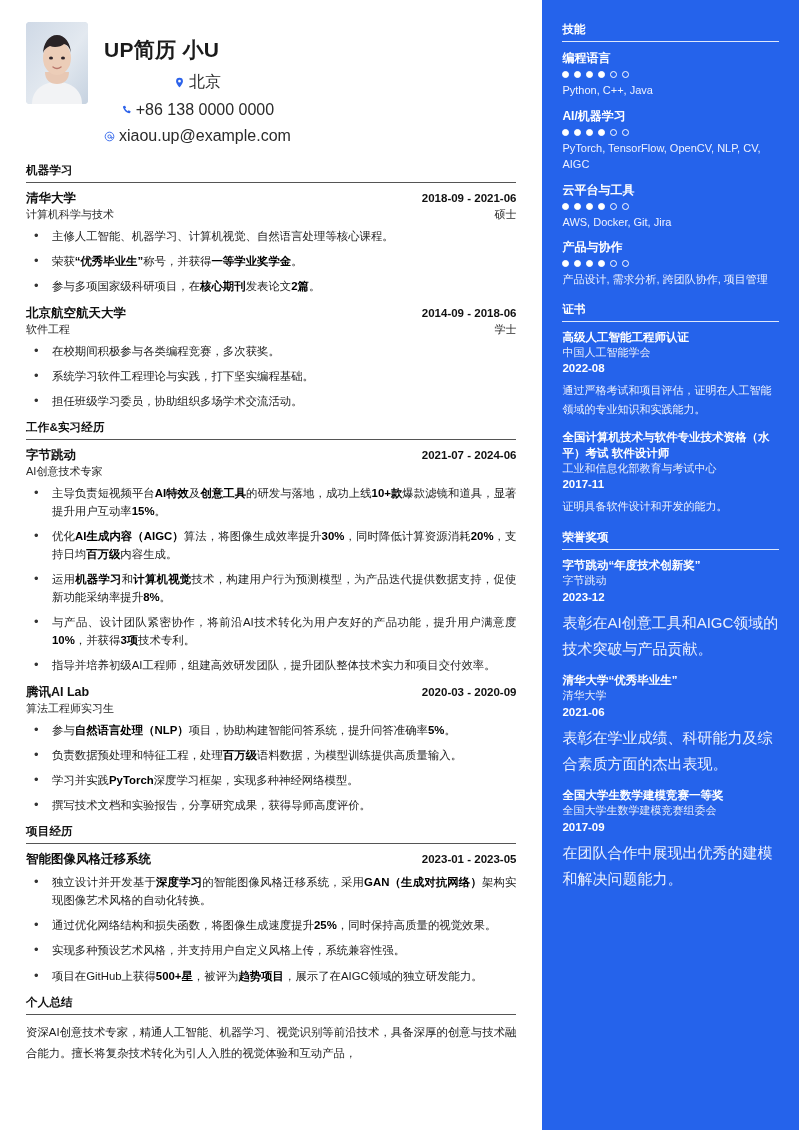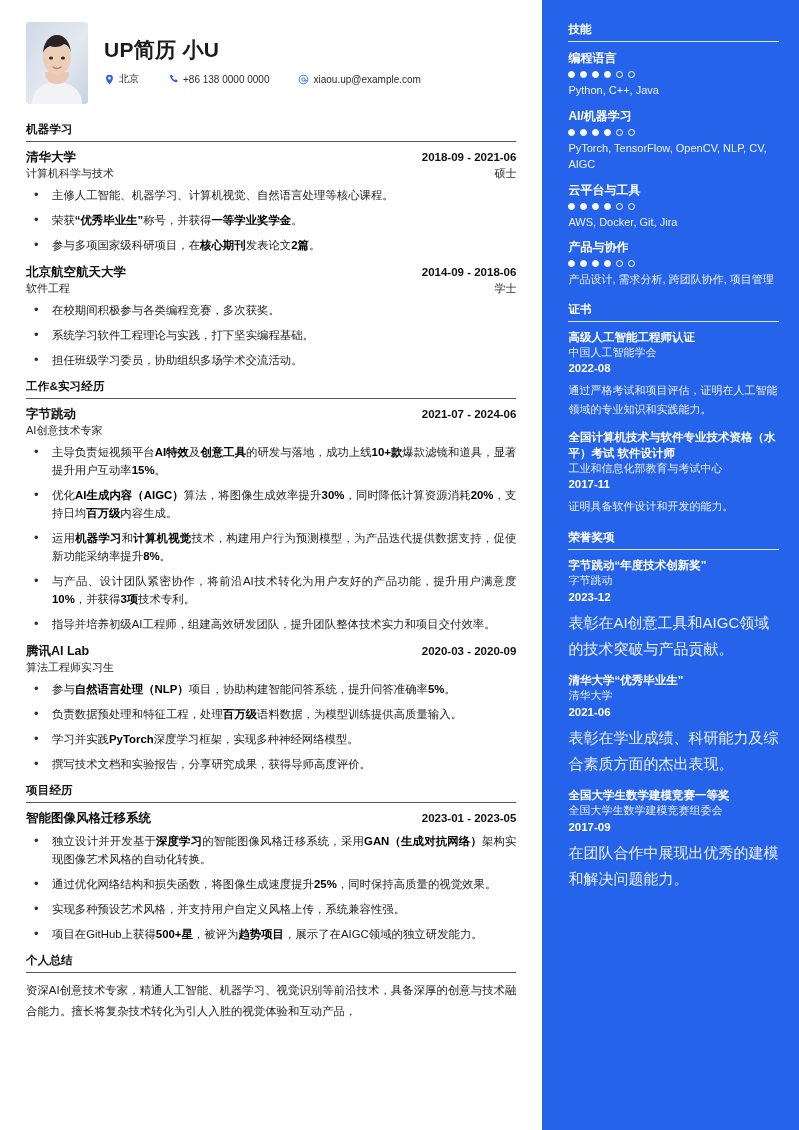--- a/index.html
+++ b/index.html
@@ -26,21 +26,21 @@
     background: linear-gradient(160deg,#c9d4e2 0%,#dfe6ee 45%,#cfd9e5 100%);
     position: relative;
   }
   .photo svg { display:block; width:100%; height:100%; }
 
   .hdr-txt { padding-top: 16px; }
   .name {
     font-size: 21px; font-weight: 700; color: #1a1a1a; letter-spacing: .3px;
     line-height: 1.15; margin-bottom: 10px;
   }
-  .contacts { display: flex; align-items: center; flex-wrap: wrap; gap: 19px; font-size: 10px; color: #2a2a2a; }
+  .contacts { display: flex; align-items: center; flex-wrap: wrap; gap: 8px; font-size: 16px; color: #2a2a2a; flex-direction: column; }
   .contact { display: inline-flex; align-items: center; gap: 4px; margin-right: 10px; white-space: nowrap; }
   .ic { width: 11px; height: 11px; display:inline-block; color:#2c62ea; flex:0 0 11px; }
   .ic svg { display:block; width: 11px; height: 11px; }
 
   .sec { margin-top: 6px; }
   .sec-title {
     font-size: 11.5px; font-weight: 700; color: #111; letter-spacing: .2px;
     padding-bottom: 4px; margin-bottom: 7px;
     border-bottom: 1.2px solid #555;
   }
@@ -63,21 +63,21 @@
   }
   ul.bullets li b, .summary b { font-weight: 700; color: #000; }
 
   .summary { font-size: 11.4px; line-height: 1.85; color: #1c1c1c; text-align: justify; }
 
   
   .sidebar {
     width: 259px; height: 1130px;
     background: #2563eb;
     color: #ffffff;
-    padding: 22px 20px 0 26px;
+    padding: 22px 20px 0 20px;
     overflow: hidden;
   }
   .sb-sec { margin-bottom: 14px; }
   .sb-title {
     font-size: 11.5px; font-weight: 700; color: #fff;
     padding-bottom: 4px; margin-bottom: 8px;
     border-bottom: 1.2px solid rgba(255,255,255,.85);
   }
   .skill { margin-bottom: 9px; }
   .skill-name { font-size: 12px; font-weight: 700; color:#fff; margin-bottom: 4px; }

